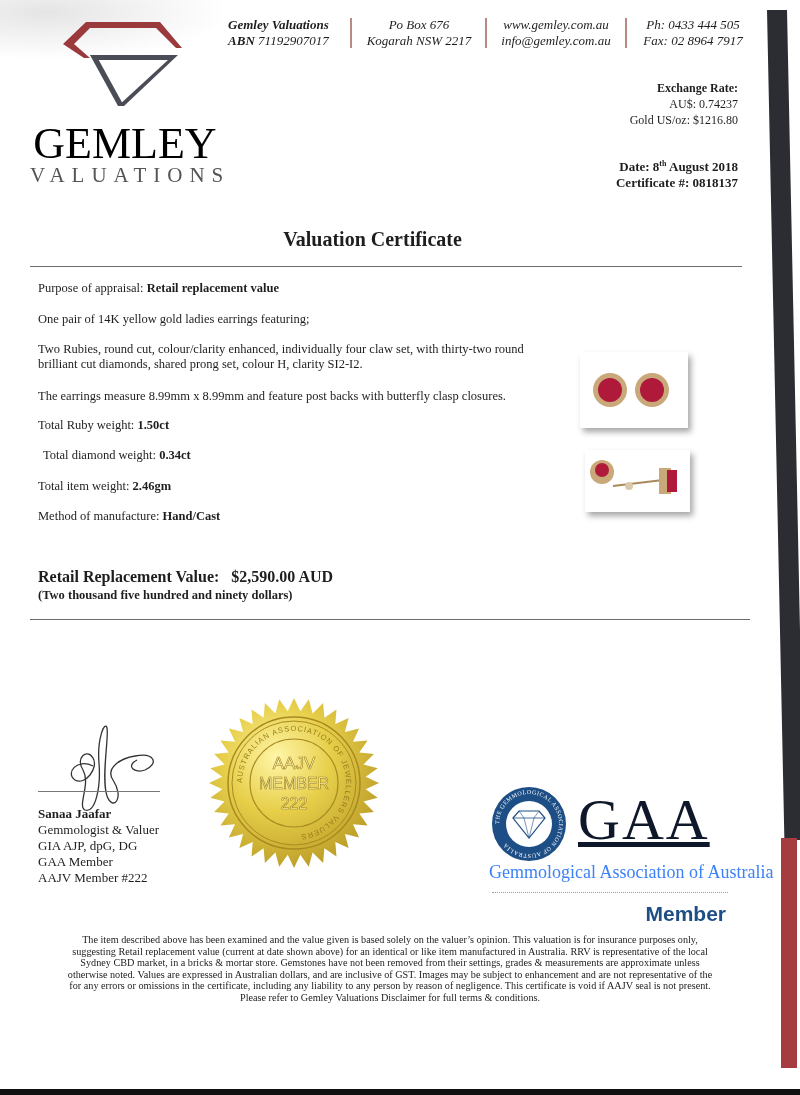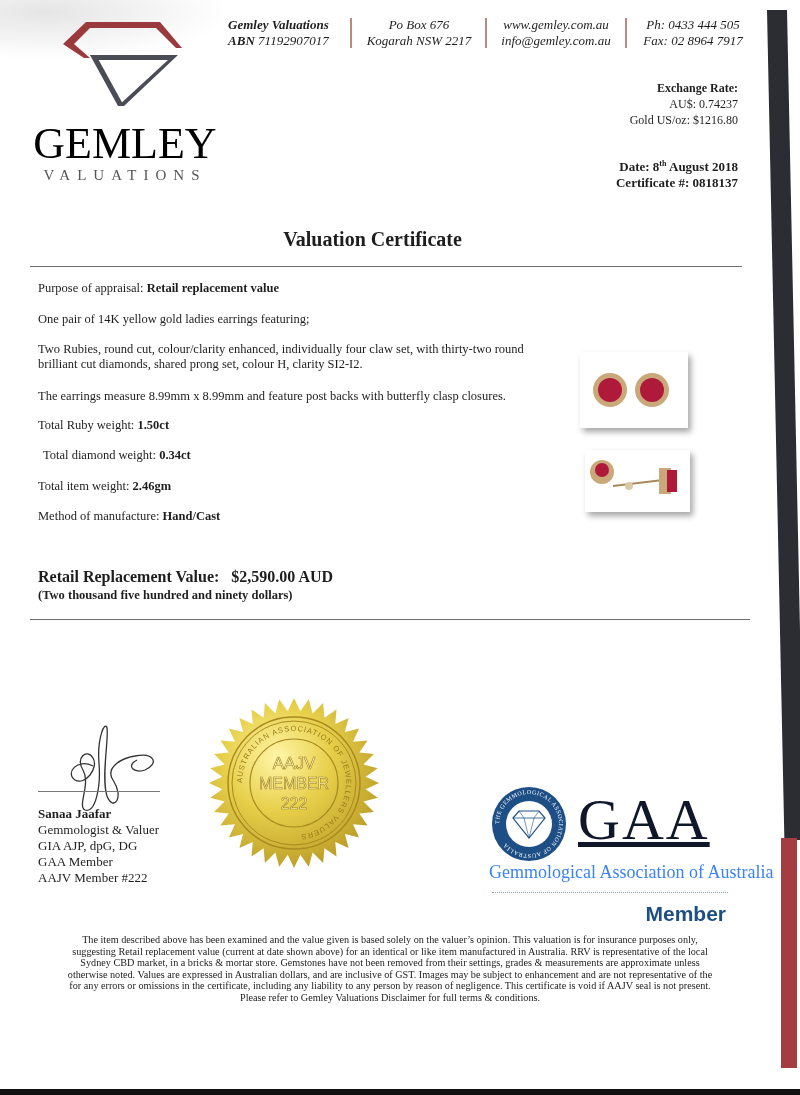--- a/index.html
+++ b/index.html
@@ -17,21 +17,21 @@
   .bar-dark { position: absolute; left: 767px; top: 10px; width: 20px; height: 830px;
     background: #2b2d33; transform: skewX(1.2deg); transform-origin: top left; }
   .bar-red { position: absolute; left: 781px; top: 838px; width: 16px; height: 230px; background: #a53c3f; }
   .bottom-strip { position: absolute; left: 0; top: 1089px; width: 800px; height: 6px; background: #111; }
 
   
   .logo-mark { position: absolute; left: 60px; top: 18px; width: 126px; height: 92px; }
   .logo-word { position: absolute; left: 30px; top: 122px; width: 190px; text-align: center;
     font-size: 44px; color: #000000; letter-spacing: 0px; line-height: 44px; }
   .logo-sub { position: absolute; left: 30px; top: 166px; width: 190px; text-align: center;
-    font-size: 15px; color: #555; letter-spacing: 7px; line-height: 18px; }
+    font-size: 21px; color: #555; letter-spacing: 7px; line-height: 18px; }
   .hdr-col { position: absolute; top: 17px; font-size: 13px; line-height: 16px; text-align: center; font-style: italic; }
   .hdr-sep { position: absolute; top: 18px; width: 2px; height: 30px; background: #b88a82; }
   .b { font-weight: bold; }
 
   .exch { position: absolute; right: 62px; top: 80px; text-align: right; font-size: 12px; line-height: 16px; }
   .dateblock { position: absolute; right: 62px; top: 156px; text-align: right; font-size: 13px; line-height: 16px; font-weight: bold; }
   .dateblock sup { font-size: 8px; }
 
   .title { position: absolute; left: 0; width: 745px; top: 228px; text-align: center;
     font-size: 20px; font-weight: bold; }

